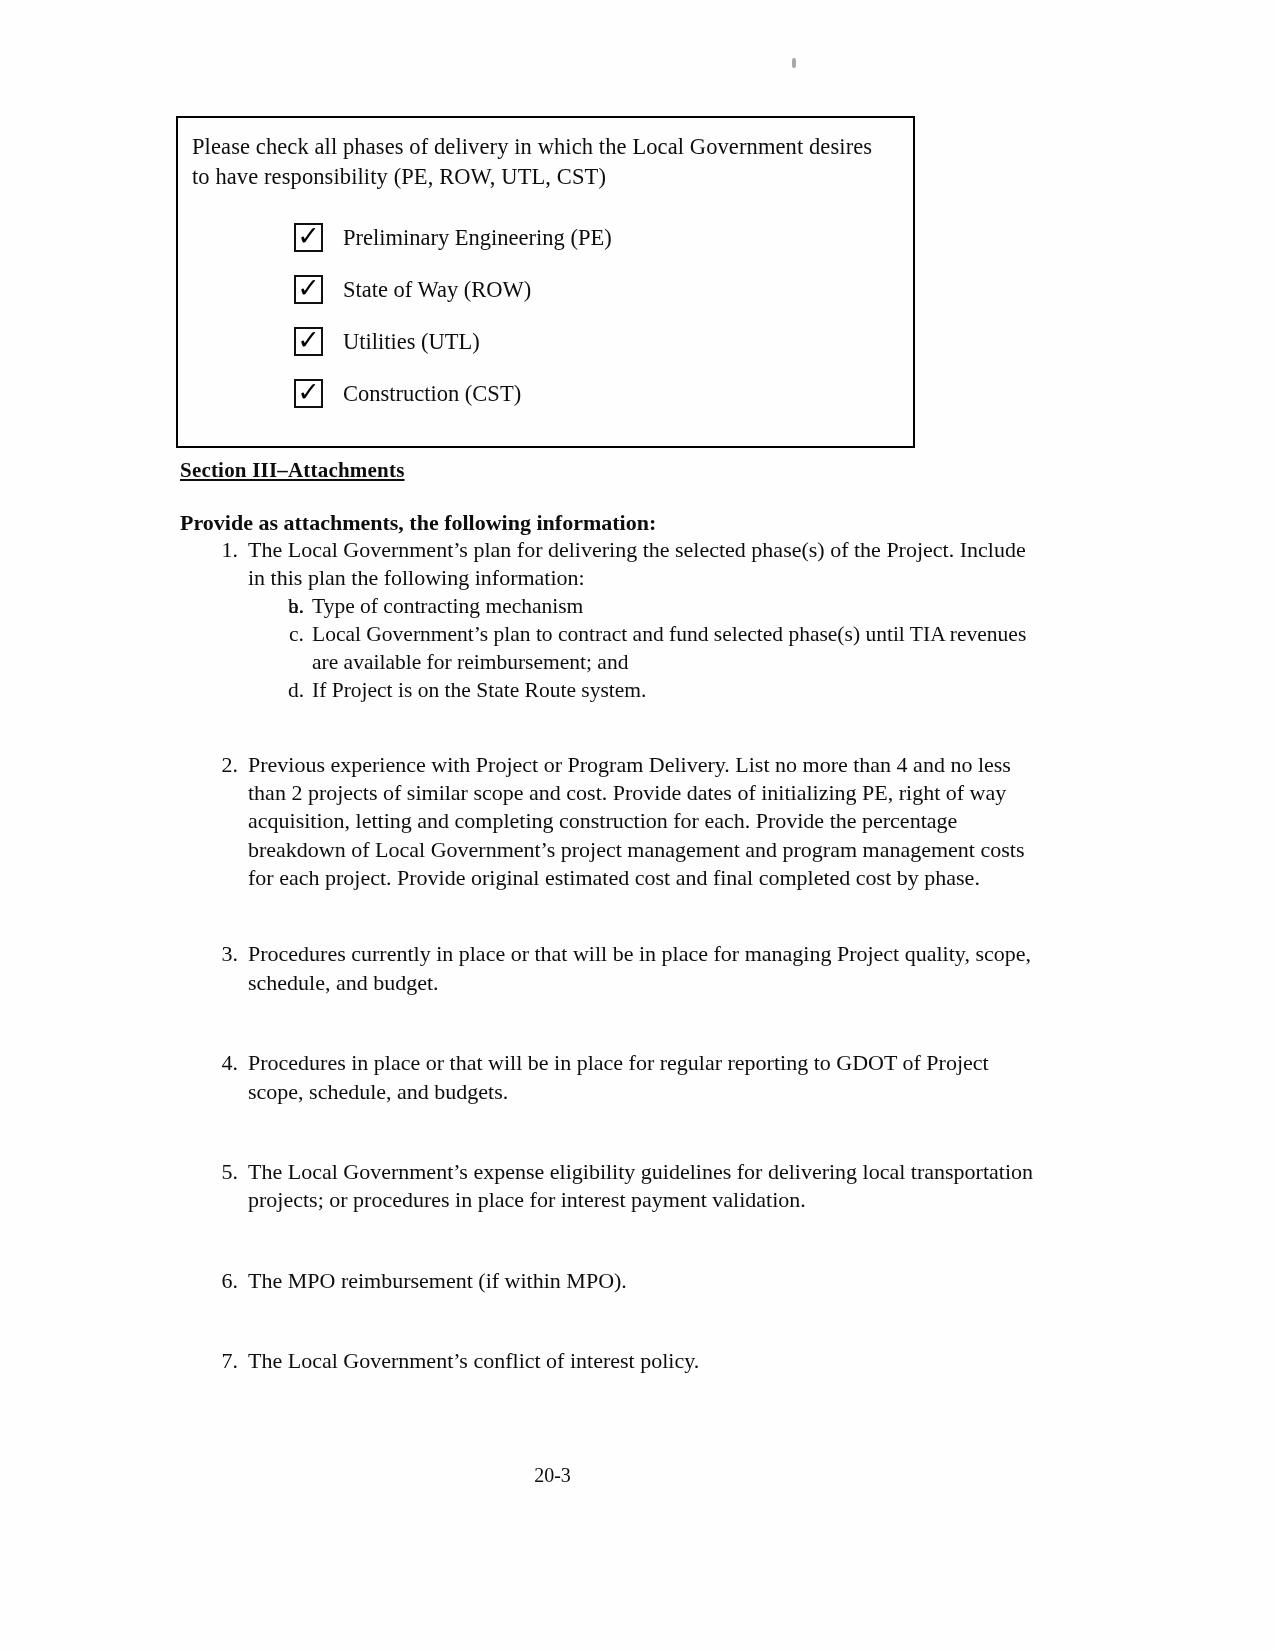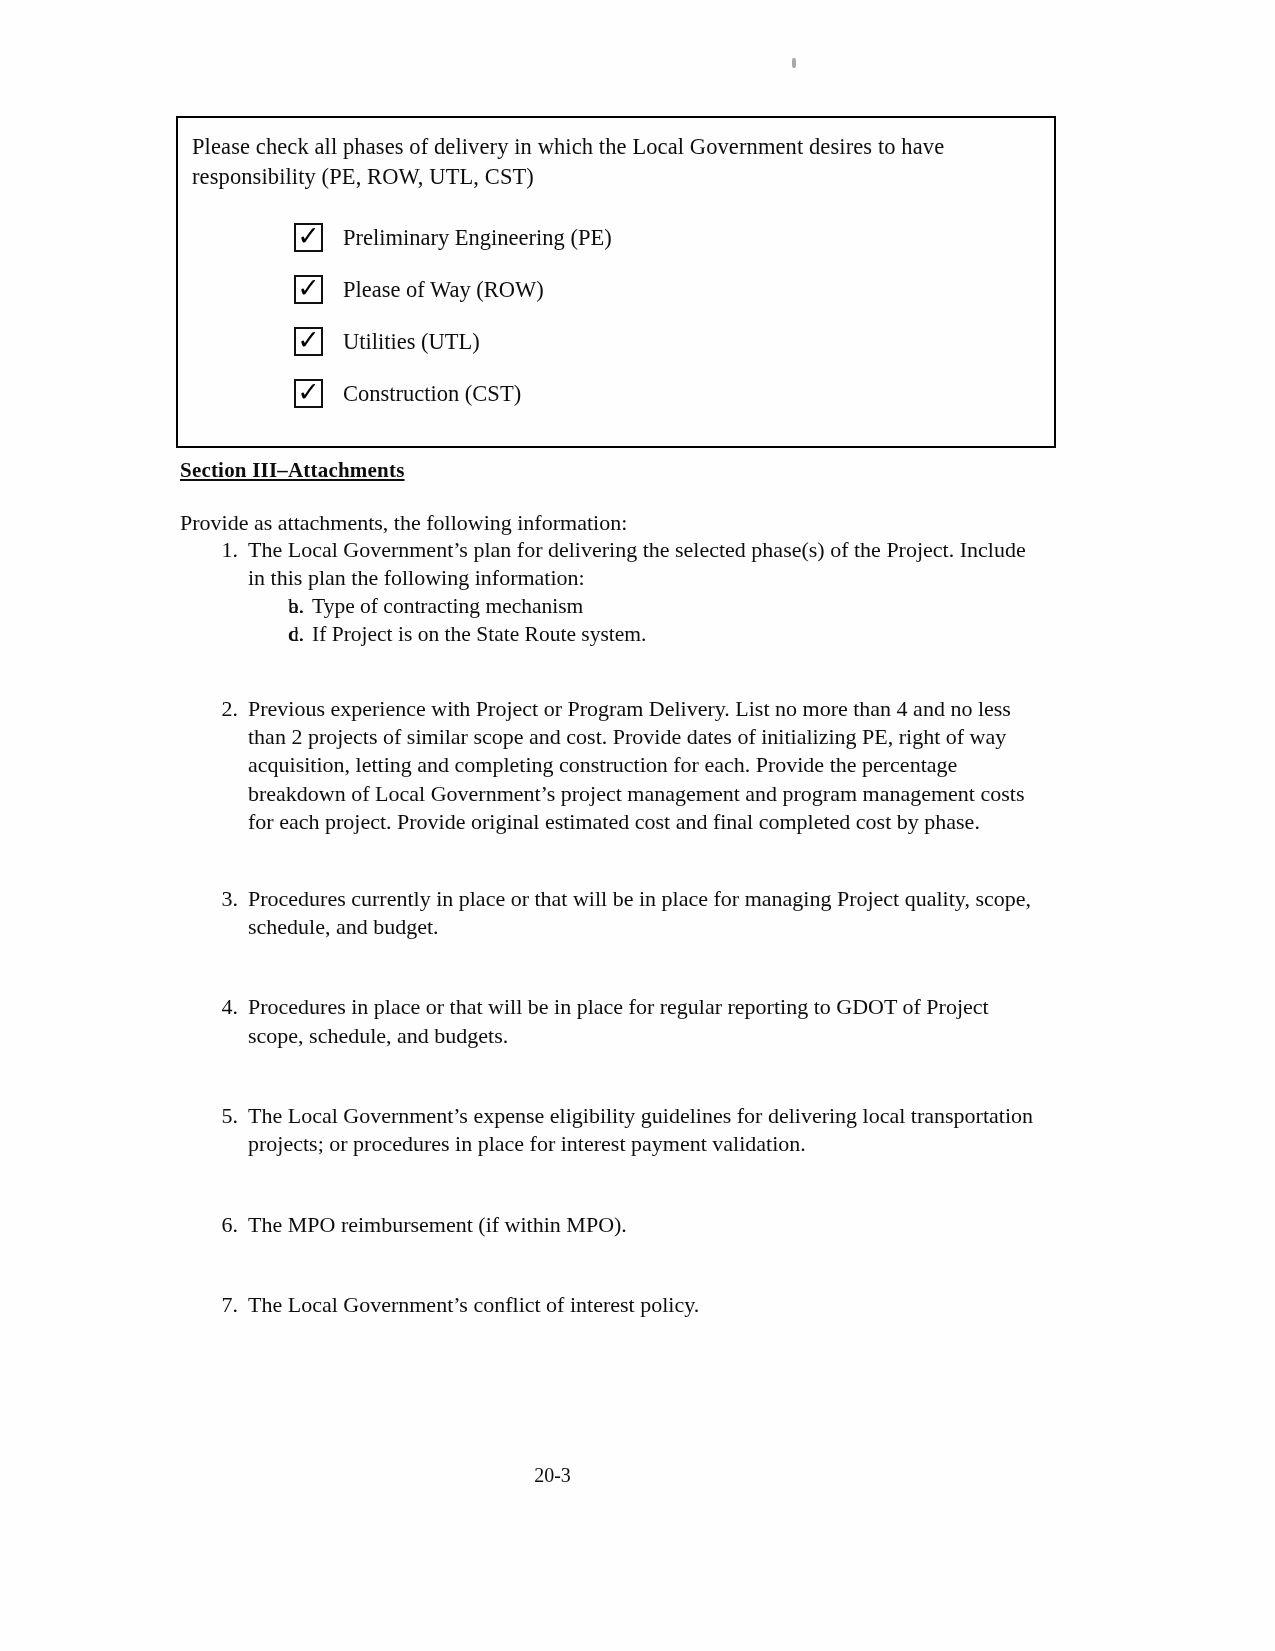--- a/index.html
+++ b/index.html
@@ -35,21 +35,21 @@
     background: #8a8a8a;
     border-radius: 40%;
     opacity: .75;
   }
 
   
   .phase-panel {
     position: absolute;
     left: 176px;
     top: 116px;
-    width: 880px;
+    width: 739px;
     box-sizing: border-box;
     border: 2px solid #000;
     padding: 14px 18px 26px 14px;
   }
   .phase-instruction {
     font-size: 22.5px;
     line-height: 1.33;
     letter-spacing: .1px;
     margin: 0 0 20px 0;
   }
@@ -98,20 +98,21 @@
     font-size: 21px;
     font-weight: bold;
     letter-spacing: .2px;
     text-decoration: underline;
   }
   .lead-paragraph {
     position: absolute;
     left: 180px;
     top: 488px;
     font-size: 22px;
+    font-weight: bold;
   }
 
   .attachment-list {
     position: absolute;
     left: 180px;
     top: 536px;
     width: 860px;
     margin: 0;
     padding: 0;
     list-style: none;
@@ -188,21 +189,21 @@
         <span class="checkbox">
           <span class="tick">✓</span>
         </span>
         <span class="phase-label">Preliminary Engineering (PE)</span>
       </li>
 
       <li class="phase-row">
         <span class="checkbox">
           <span class="tick">✓</span>
         </span>
-        <span class="phase-label">Please of Way (ROW)</span>
+        <span class="phase-label">State of Way (ROW)</span>
       </li>
 
       <li class="phase-row">
         <span class="checkbox">
           <span class="tick">✓</span>
         </span>
         <span class="phase-label">Utilities (UTL)</span>
       </li>
 
       <li class="phase-row">
@@ -227,20 +228,21 @@
       <ul class="sub-list">
         <li class="sub-item">
           <span class="sub-num">a.</span>
         </li>
         <li class="sub-item">
           <span class="sub-num">b.</span>
           <span>Type of contracting mechanism</span>
         </li>
         <li class="sub-item">
           <span class="sub-num">c.</span>
+          <span>Local Government’s plan to contract and fund selected phase(s) until TIA revenues are available for reimbursement; and</span>
         </li>
         <li class="sub-item">
           <span class="sub-num">d.</span>
           <span>If Project is on the State Route system.</span>
         </li>
       </ul>
     </li>
 
     <li class="attachment-item item-2">
       <span class="num">2.</span>

